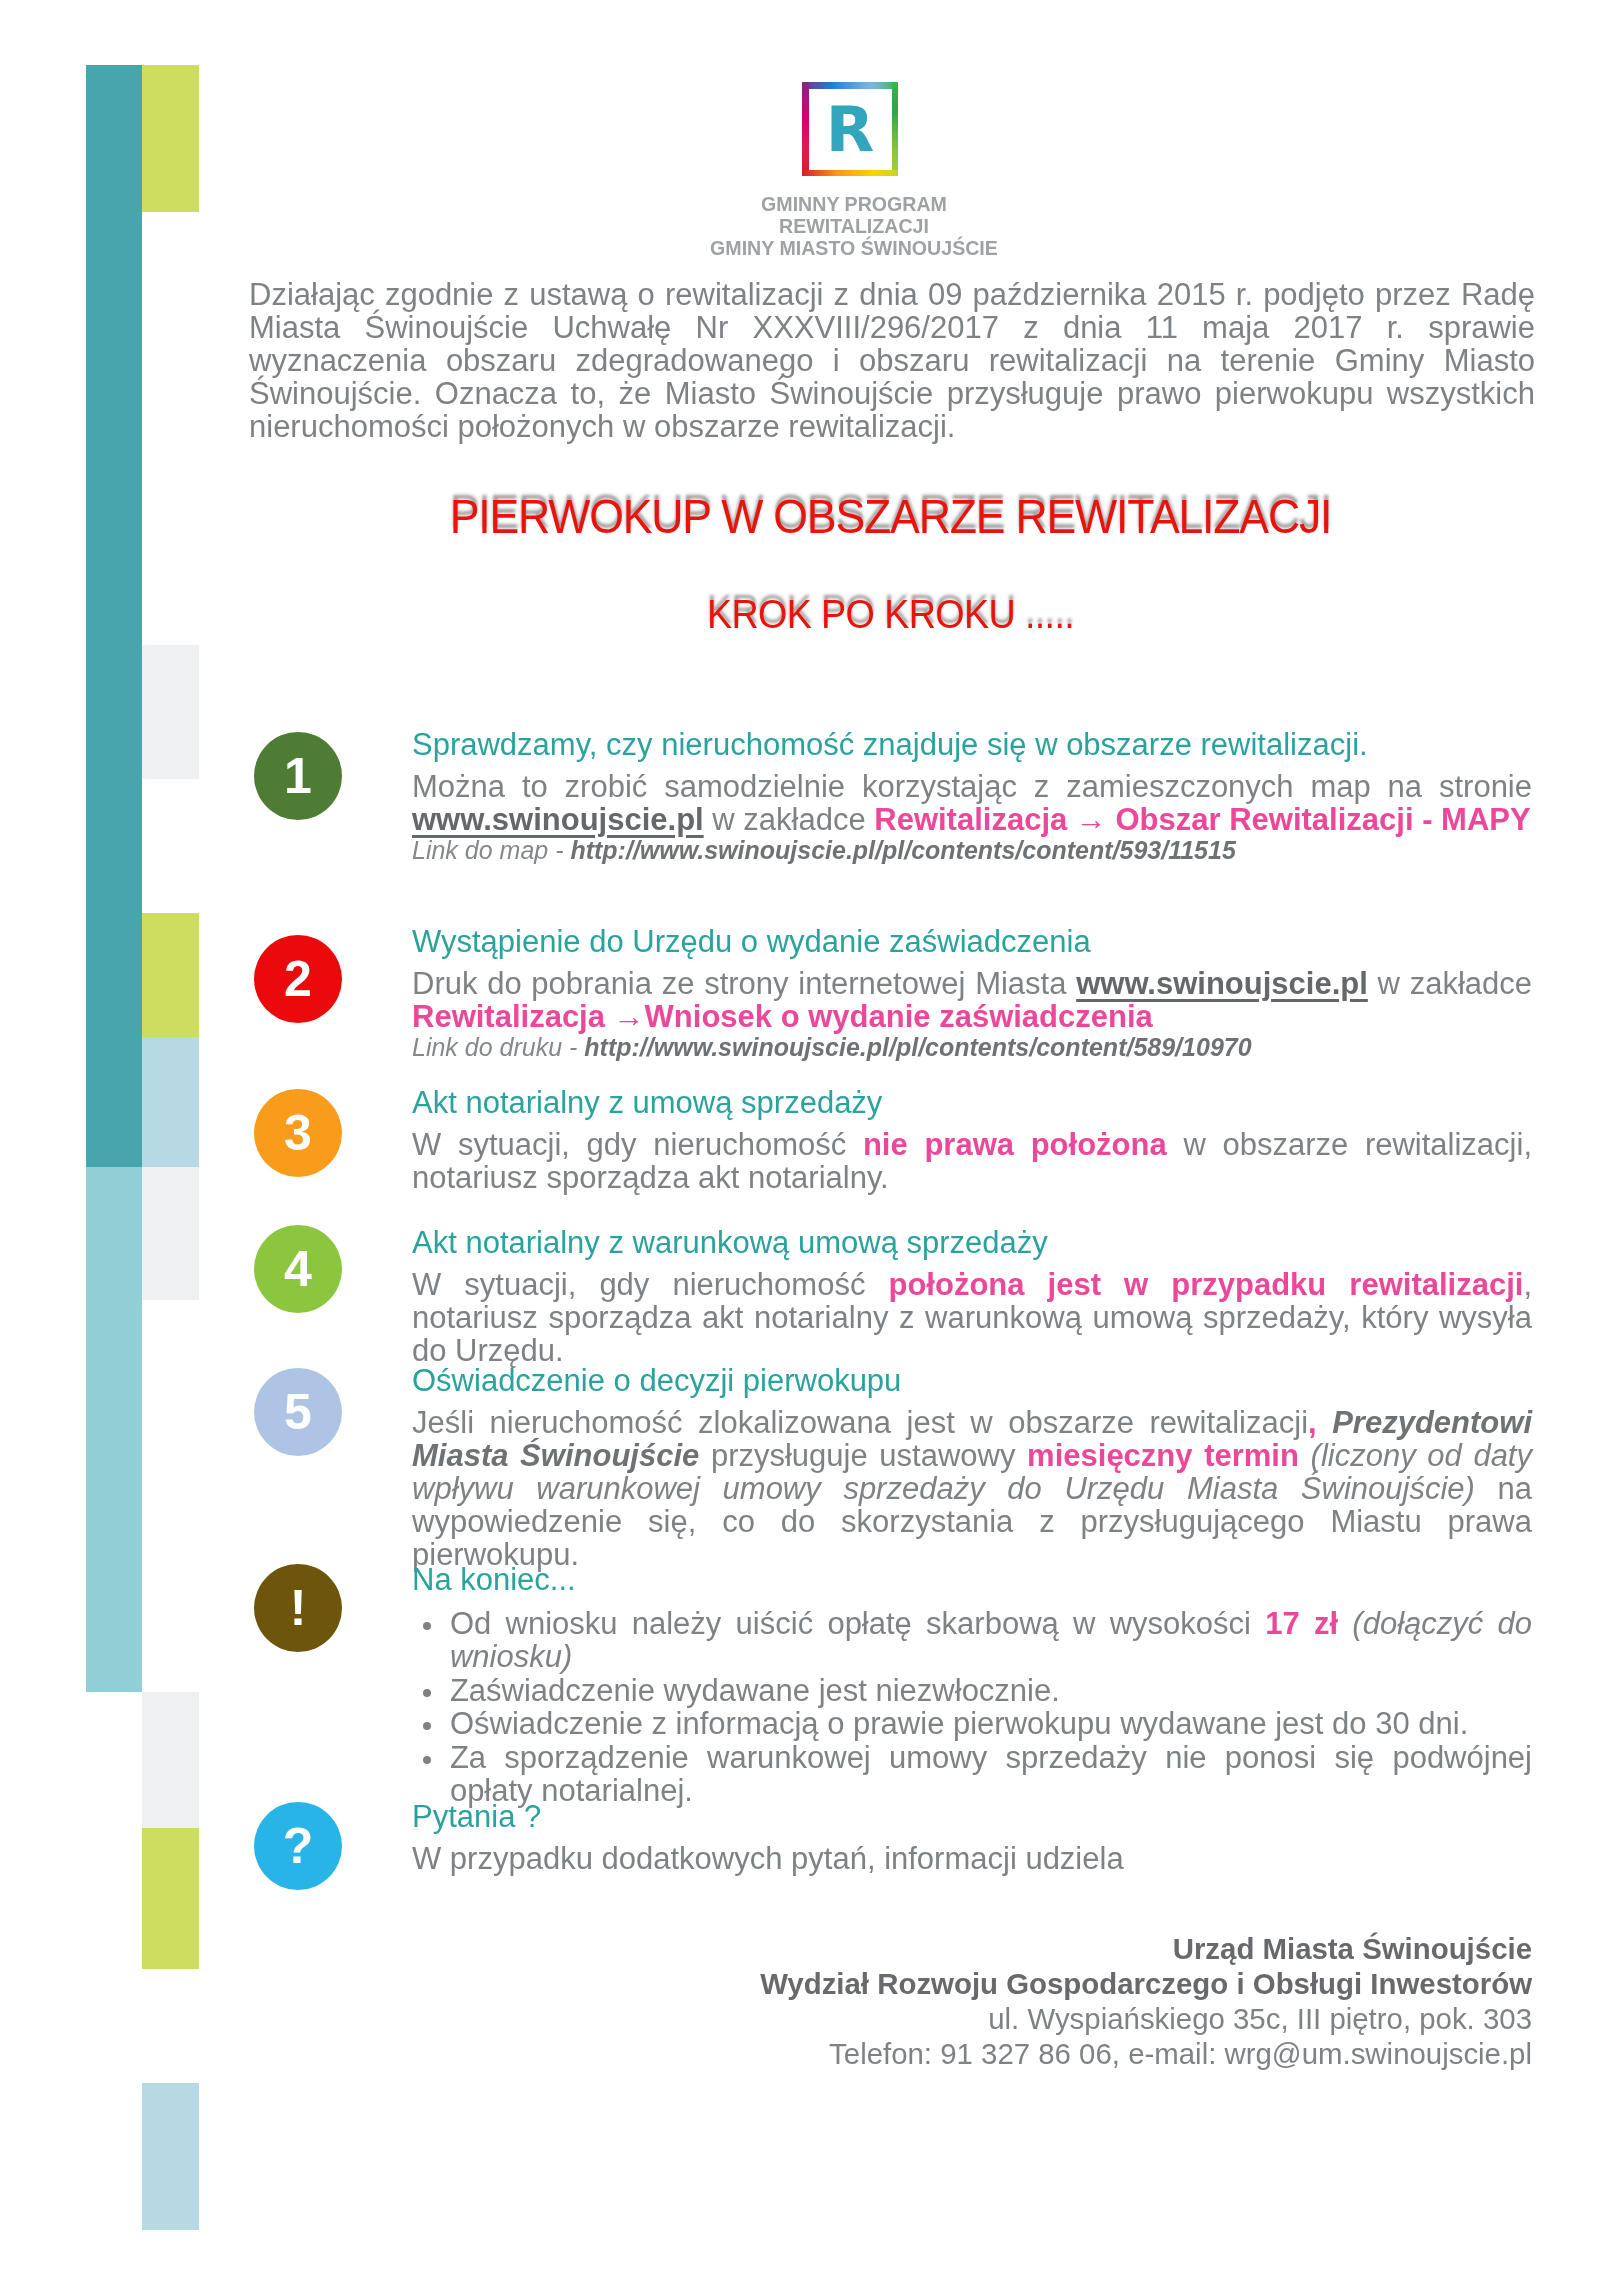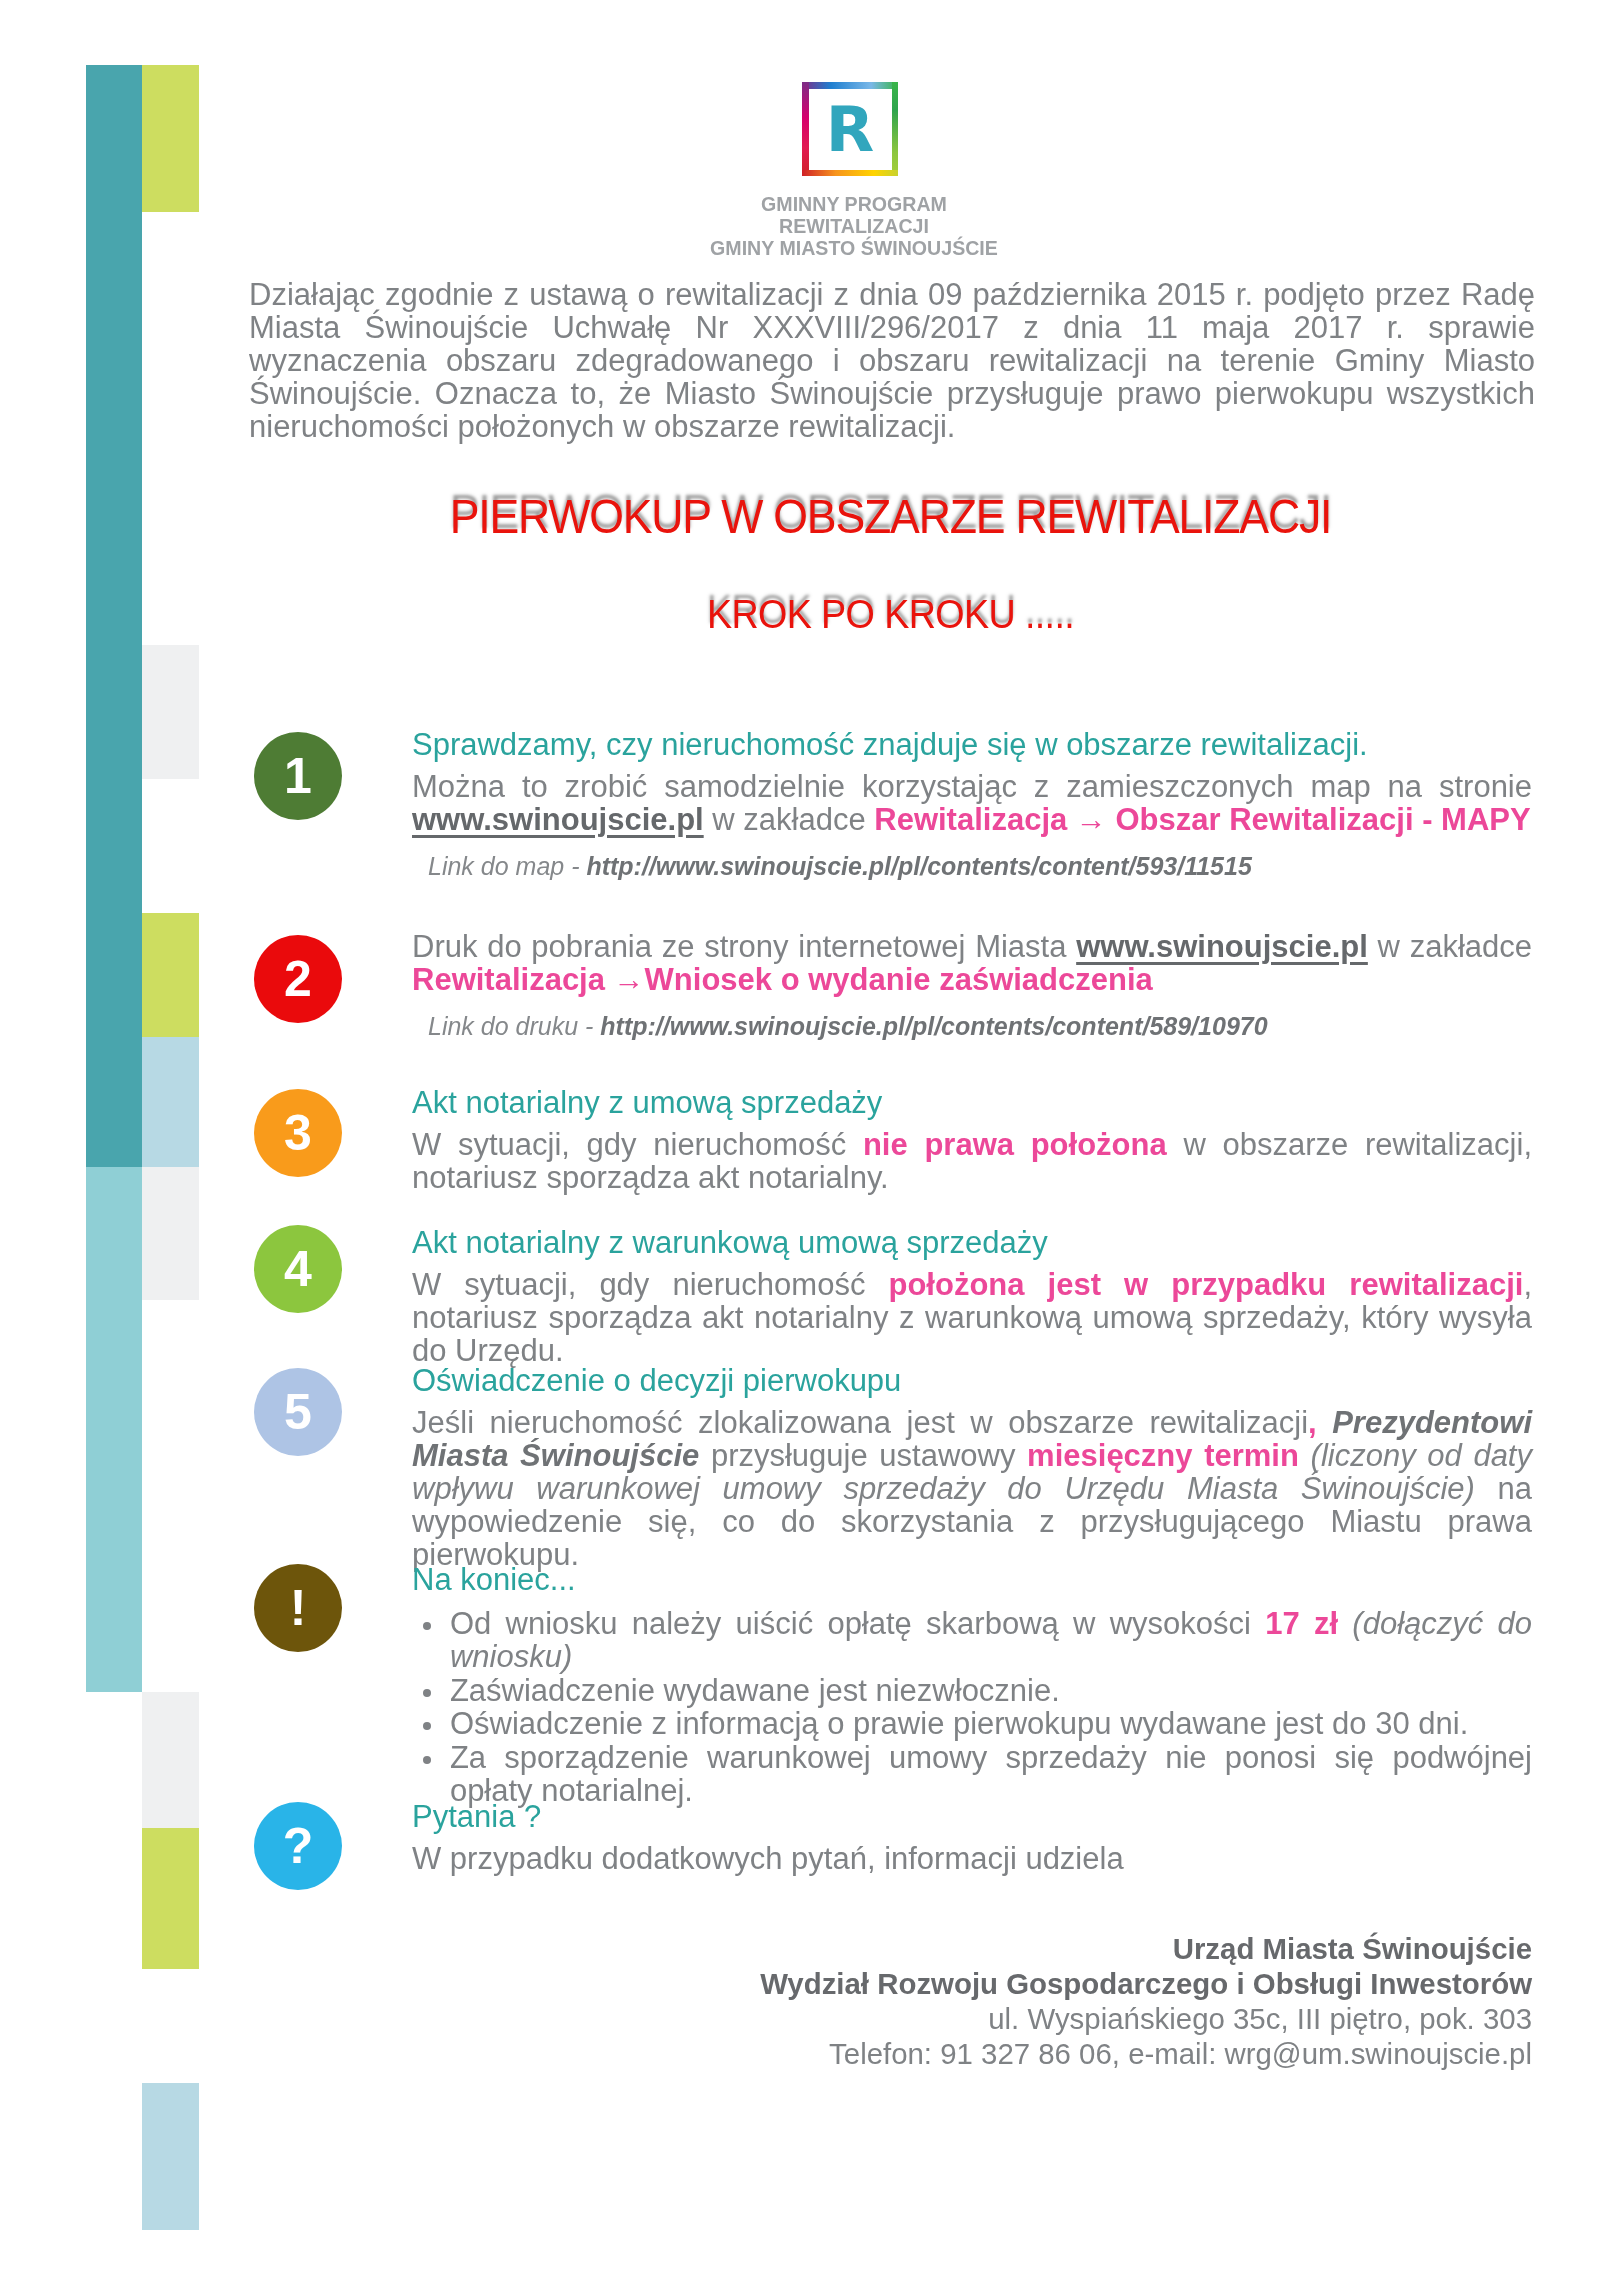--- a/index.html
+++ b/index.html
@@ -42,21 +42,21 @@
   
   .step{position:absolute;left:412px;width:1120px;}
   .s1{top:726px}.s2{top:923px}.s3{top:1084px}.s4{top:1224px}.s5{top:1362px}.s6{top:1561px}.s7{top:1798px}
   .circle{position:absolute;left:-158px;width:88px;height:88px;border-radius:50%;
     display:flex;align-items:center;justify-content:center;
     color:#fff;font-size:50px;font-weight:600;line-height:1;}
   .s1 .circle{top:5.9px}.s2 .circle{top:11.8px}.s3 .circle{top:5.2px}.s4 .circle{top:1.3px}
   .s5 .circle{top:5.9px}.s6 .circle{top:3.3px}.s7 .circle{top:3.9px}
   .step h3{margin:0;font-size:31px;line-height:37px;font-weight:400;color:#2aa39d;}
   .step p.body{margin:6.5px 0 0 0;font-size:31px;line-height:33px;color:#7f8285;text-align:justify;}
-  .step p.linkline{margin:16px;font-size:25px;line-height:29px;color:#85888b;font-style:italic;}
+  .step p.linkline{margin:0;font-size:25px;line-height:29px;color:#85888b;font-style:italic;}
   .step ul{margin:9px 0 0 0;padding:0 0 0 34px;list-style:disc;}
   .step ul li{font-size:31px;line-height:33px;color:#7f8285;text-align:justify;padding-left:3.9px;margin:0 0 0.7px 0;}
   .step ul li::marker{color:#7f8285;font-size:26px;}
 
   
   .seg-r{}
   .seg-b{font-weight:bold;color:#ec4899;}
   .seg-bu{font-weight:bold;color:#65686b;text-decoration:underline;text-underline-offset:4.6px;}
   .seg-i{font-style:italic;}
   .seg-bi{font-weight:bold;font-style:italic;color:#6f7275;}
@@ -103,20 +103,21 @@
 
   <section class="step s1">
     <div class="circle" style="background: rgb(78, 124, 52);">1</div>
     <h3>Sprawdzamy, czy nieruchomość znajduje się w obszarze rewitalizacji.</h3>
     <p class="body"><span class="seg-r">Można to zrobić samodzielnie korzystając z zamieszczonych map na stronie </span><span class="seg-bu">www.swinoujscie.pl</span><span class="seg-r"> w zakładce </span><span class="seg-b">Rewitalizacja → Obszar Rewitalizacji - MAPY</span></p>
     <p class="linkline"><span class="seg-i">Link do map - </span><span class="seg-bi">http://www.swinoujscie.pl/pl/contents/content/593/11515</span></p>
   </section>
 
   <section class="step s2">
     <div class="circle" style="background: rgb(234, 10, 12);">2</div>
+    <h3>Wystąpienie do Urzędu o wydanie zaświadczenia</h3>
     <p class="body"><span class="seg-r">Druk do pobrania ze strony internetowej Miasta </span><span class="seg-bu">www.swinoujscie.pl</span><span class="seg-r"> w zakładce </span><span class="seg-b">Rewitalizacja →Wniosek o wydanie zaświadczenia</span></p>
     <p class="linkline"><span class="seg-i">Link do druku - </span><span class="seg-bi">http://www.swinoujscie.pl/pl/contents/content/589/10970</span></p>
   </section>
 
   <section class="step s3">
     <div class="circle" style="background: rgb(249, 155, 27);">3</div>
     <h3>Akt notarialny z umową sprzedaży</h3>
     <p class="body"><span class="seg-r">W sytuacji, gdy nieruchomość </span><span class="seg-b">nie prawa położona</span><span class="seg-r"> w obszarze rewitalizacji, notariusz sporządza akt notarialny.</span></p>
   </section>
 

